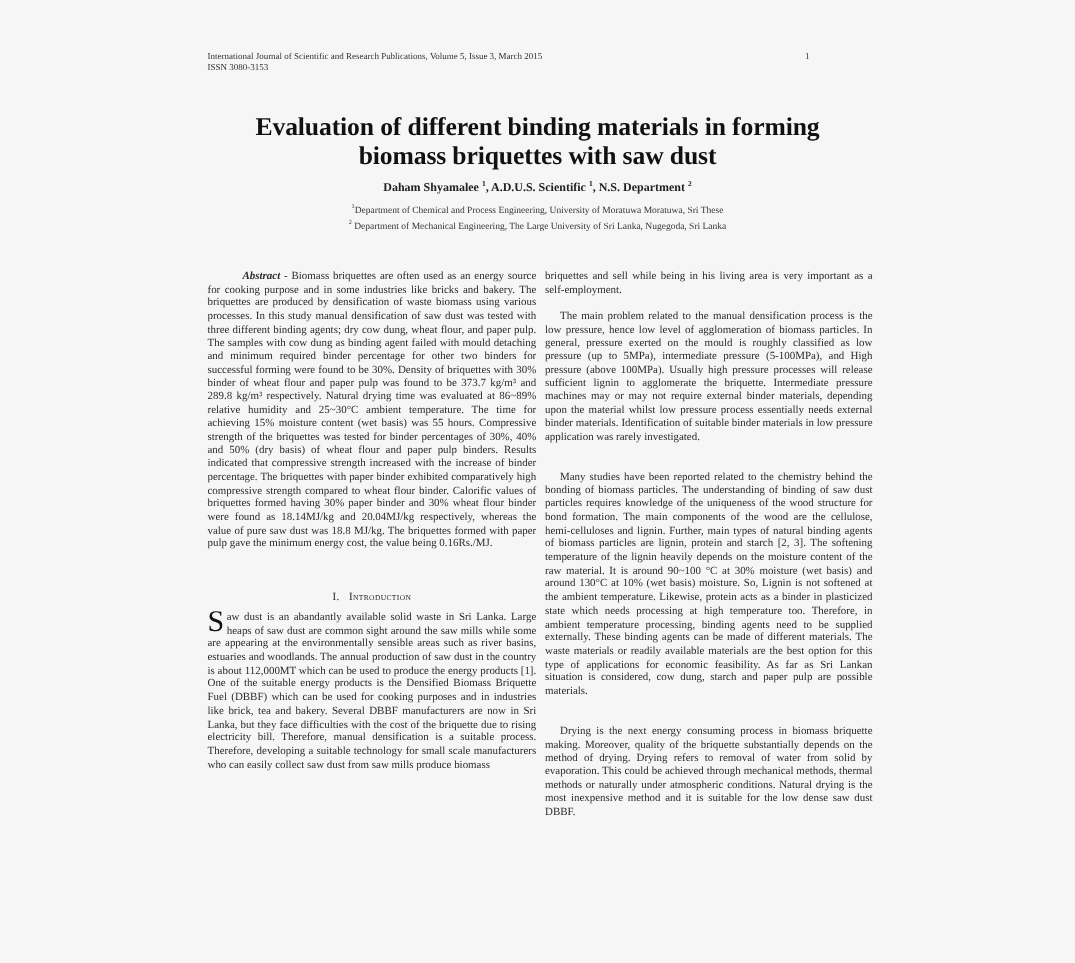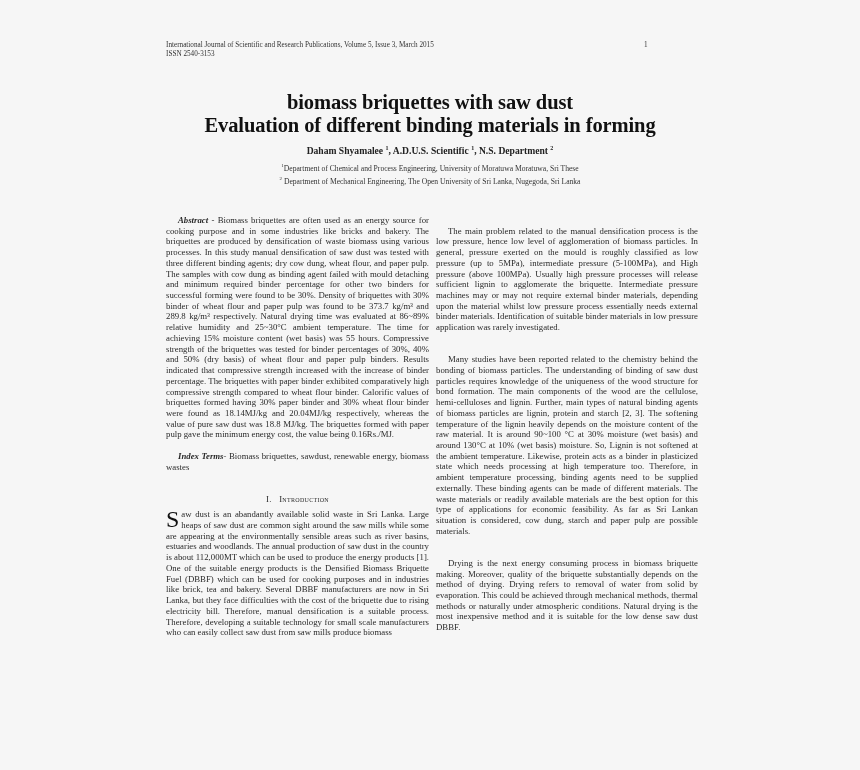--- a/index.html
+++ b/index.html
@@ -13,57 +13,57 @@
              font-weight:bold; font-size:9.6px; color:#222; }
   .authors sup { font-size:6px; }
   .aff { position:absolute; left:160px; width:540px; text-align:center; font-size:7.6px; color:#333; }
   .aff sup { font-size:5px; }
   .col { position:absolute; font-size:8.75px; line-height:10.72px; text-align:justify; color:#2a2a2a; }
   .col p { margin:0; }
   .left { left:166px; top:215px; width:263px; }
   .right { left:436px; top:215px; width:262px; }
   .ind { text-indent:12px; }
   .gap { height:10.7px; }
-  .bi { font-weight:bold; font-style:italic; }
+  .bi { font-weight:bold; font-style:italic;margin-left:16px; }
   .sect { text-align:center; font-size:8.75px; letter-spacing:0.3px; }
   .sc { font-variant:small-caps;text-align:right; }
   .dropcap { float:left; font-size:24px; line-height:19px; margin:1px 2px 0 0; color:#111; }
 </style>
 </head>
 <body>
 
 <div class="hdr">
   <div>International Journal of Scientific and Research Publications, Volume 5, Issue 3, March 2015</div>
-  <div>ISSN 2540-3153</div>
+  <div>ISSN 3080-3153</div>
 </div>
 <div class="pnum">1</div>
 
 <div class="title">
+  <div>Evaluation of different binding materials in forming</div>
   <div>biomass briquettes with saw dust</div>
-  <div>Evaluation of different binding materials in forming</div>
 </div>
 
 <div class="authors">
   <span>Daham Shyamalee </span><sup>1</sup><span>, A.D.U.S. Scientific </span><sup>1</sup><span>, N.S. Department </span><sup>2</sup>
 </div>
 <div class="aff" style="top:163px"><sup>1</sup><span>Department of Chemical and Process Engineering, University of Moratuwa  Moratuwa, Sri These</span></div>
-<div class="aff" style="top:176px"><sup>2</sup><span> Department of Mechanical Engineering, The Open University of Sri Lanka, Nugegoda, Sri Lanka</span></div>
+<div class="aff" style="top:176px"><sup>2</sup><span> Department of Mechanical Engineering, The Large University of Sri Lanka, Nugegoda, Sri Lanka</span></div>
 
 <div class="col left">
   <p class="ind"><span class="bi">Abstract</span><span> - Biomass briquettes are often used as an energy source for cooking purpose and in some industries like bricks and bakery. The briquettes are produced by densification of waste biomass using various processes. In this study manual densification of saw dust was tested with three different binding agents; dry cow dung, wheat flour, and paper pulp. The samples with cow dung as binding agent failed with mould detaching and minimum required binder percentage for other two binders for successful forming were found to be 30%. Density of briquettes with 30% binder of wheat flour and paper pulp was found to be 373.7 kg/m³ and 289.8 kg/m³ respectively. Natural drying time was evaluated at 86~89% relative humidity and 25~30°C ambient temperature. The time for achieving 15% moisture content (wet basis) was 55 hours. Compressive strength of the briquettes was tested for binder percentages of 30%, 40% and 50% (dry basis) of wheat flour and paper pulp binders. Results indicated that compressive strength increased with the increase of binder percentage. The briquettes with paper binder exhibited comparatively high compressive strength compared to wheat flour binder. Calorific values of briquettes formed having 30% paper binder and 30% wheat flour binder were found as 18.14MJ/kg and 20.04MJ/kg respectively, whereas the value of pure saw dust was 18.8 MJ/kg. The briquettes formed with paper pulp gave the minimum energy cost, the value being 0.16Rs./MJ.</span></p>
   <div class="gap"></div>
-  <p class="ind"><span class="bi">Index Terms-</span><span> Biomass briquettes, sawdust, renewable energy, biomass wastes</span></p>
   <div class="gap"></div>
     <div class="gap"></div>
   <p class="sect"><span>I.</span>&nbsp;&nbsp;&nbsp;<span class="sc">Introduction</span></p>
   <div style="height:5px"></div>
   <p><span class="dropcap">S</span><span>aw dust is an abandantly available solid waste in Sri Lanka. Large heaps of saw dust are common sight around the saw mills while some are appearing at the environmentally sensible areas such as river basins, estuaries and woodlands. The annual production of saw dust in the country is about 112,000MT which can be used to produce the energy products [1]. One of the suitable energy products is the Densified Biomass Briquette Fuel (DBBF) which can be used for cooking purposes and in industries like brick, tea and bakery. Several DBBF manufacturers are now in Sri Lanka, but they face difficulties with the cost of the briquette due to rising electricity bill. Therefore, manual densification is a suitable process. Therefore, developing a suitable technology for small scale manufacturers who can easily collect saw dust from saw mills produce biomass</span></p>
 </div>
 
 <div class="col right">
+  <p>briquettes and sell while being in his living area is very important as a self-employment.</p>
   <div class="gap"></div>
   <p class="ind">The main problem related to the manual densification process is the low pressure, hence low level of agglomeration of biomass particles. In general, pressure exerted on the mould is roughly classified as low pressure (up to 5MPa), intermediate pressure (5-100MPa), and High pressure (above 100MPa). Usually high pressure processes will release sufficient lignin to agglomerate the briquette. Intermediate pressure machines may or may not require external binder materials, depending upon the material whilst low pressure process essentially needs external binder materials. Identification of suitable binder materials in low pressure application was rarely investigated.</p>
   <div class="gap"></div>
     <div class="gap"></div>
   <p class="ind">Many studies have been reported related to the chemistry behind the bonding of biomass particles. The understanding of binding of saw dust particles requires knowledge of the uniqueness of the wood structure for bond formation. The main components of the wood are the cellulose, hemi-celluloses and lignin. Further, main types of natural binding agents of biomass particles are lignin, protein and starch [2, 3]. The softening temperature of the lignin heavily depends on the moisture content of the raw material. It is around 90~100 °C at 30% moisture (wet basis) and around 130°C at 10% (wet basis) moisture. So, Lignin is not softened at the ambient temperature. Likewise, protein acts as a binder in plasticized state which needs processing at high temperature too. Therefore, in ambient temperature processing, binding agents need to be supplied externally. These binding agents can be made of different materials. The waste materials or readily available materials are the best option for this type of applications for economic feasibility. As far as Sri Lankan situation is considered, cow dung, starch and paper pulp are possible materials.</p>
   <div class="gap"></div>
     <div class="gap"></div>
   <p class="ind">Drying is the next energy consuming process in biomass briquette making. Moreover, quality of the briquette substantially depends on the method of drying. Drying refers to removal of water from solid by evaporation. This could be achieved through mechanical methods, thermal methods or naturally under atmospheric conditions. Natural drying is the most inexpensive method and it is suitable for the low dense saw dust DBBF.</p>
   <div class="gap"></div>
 </div>

